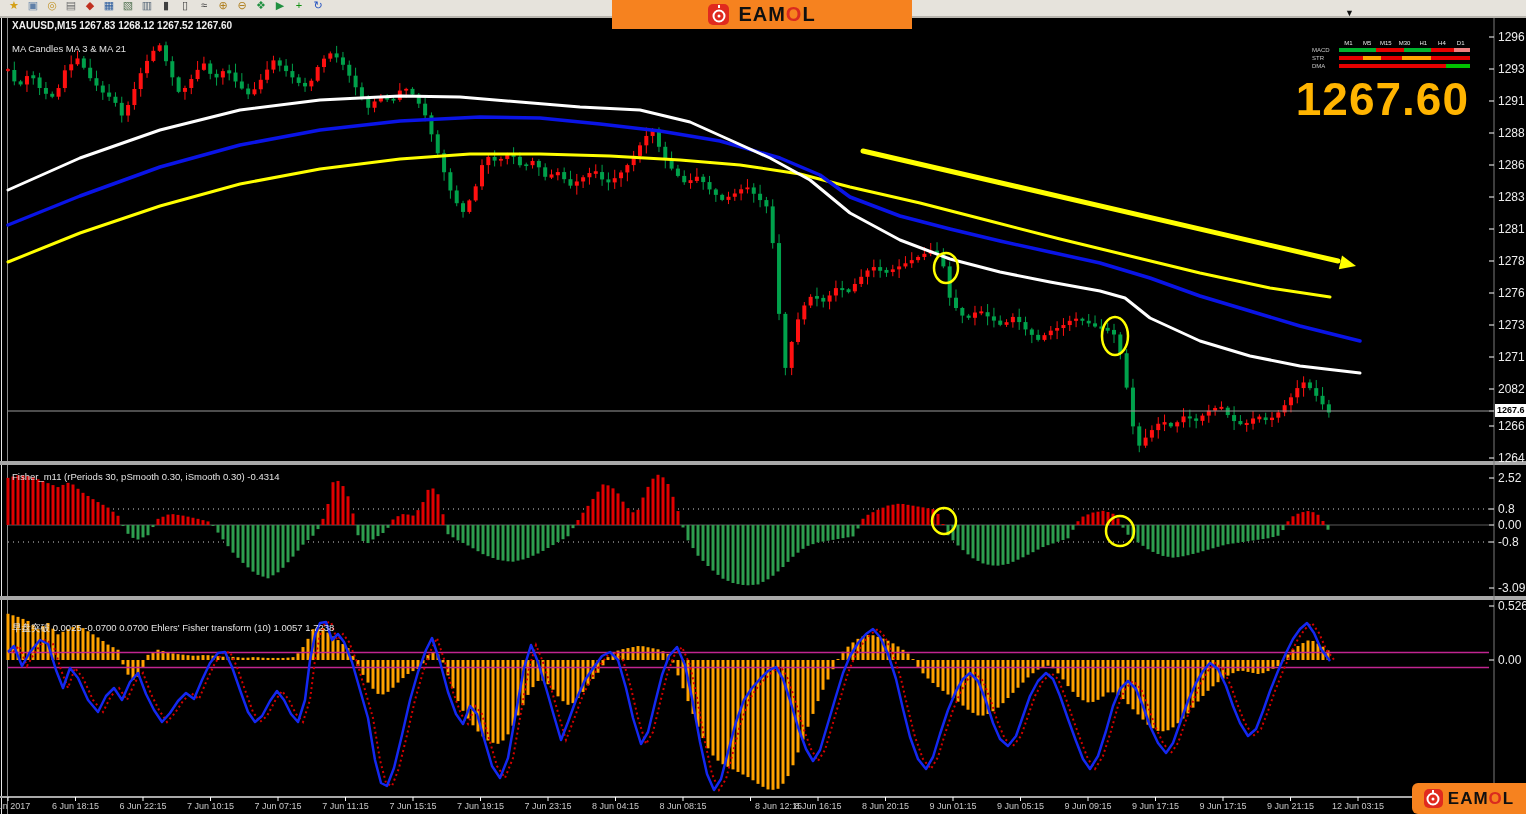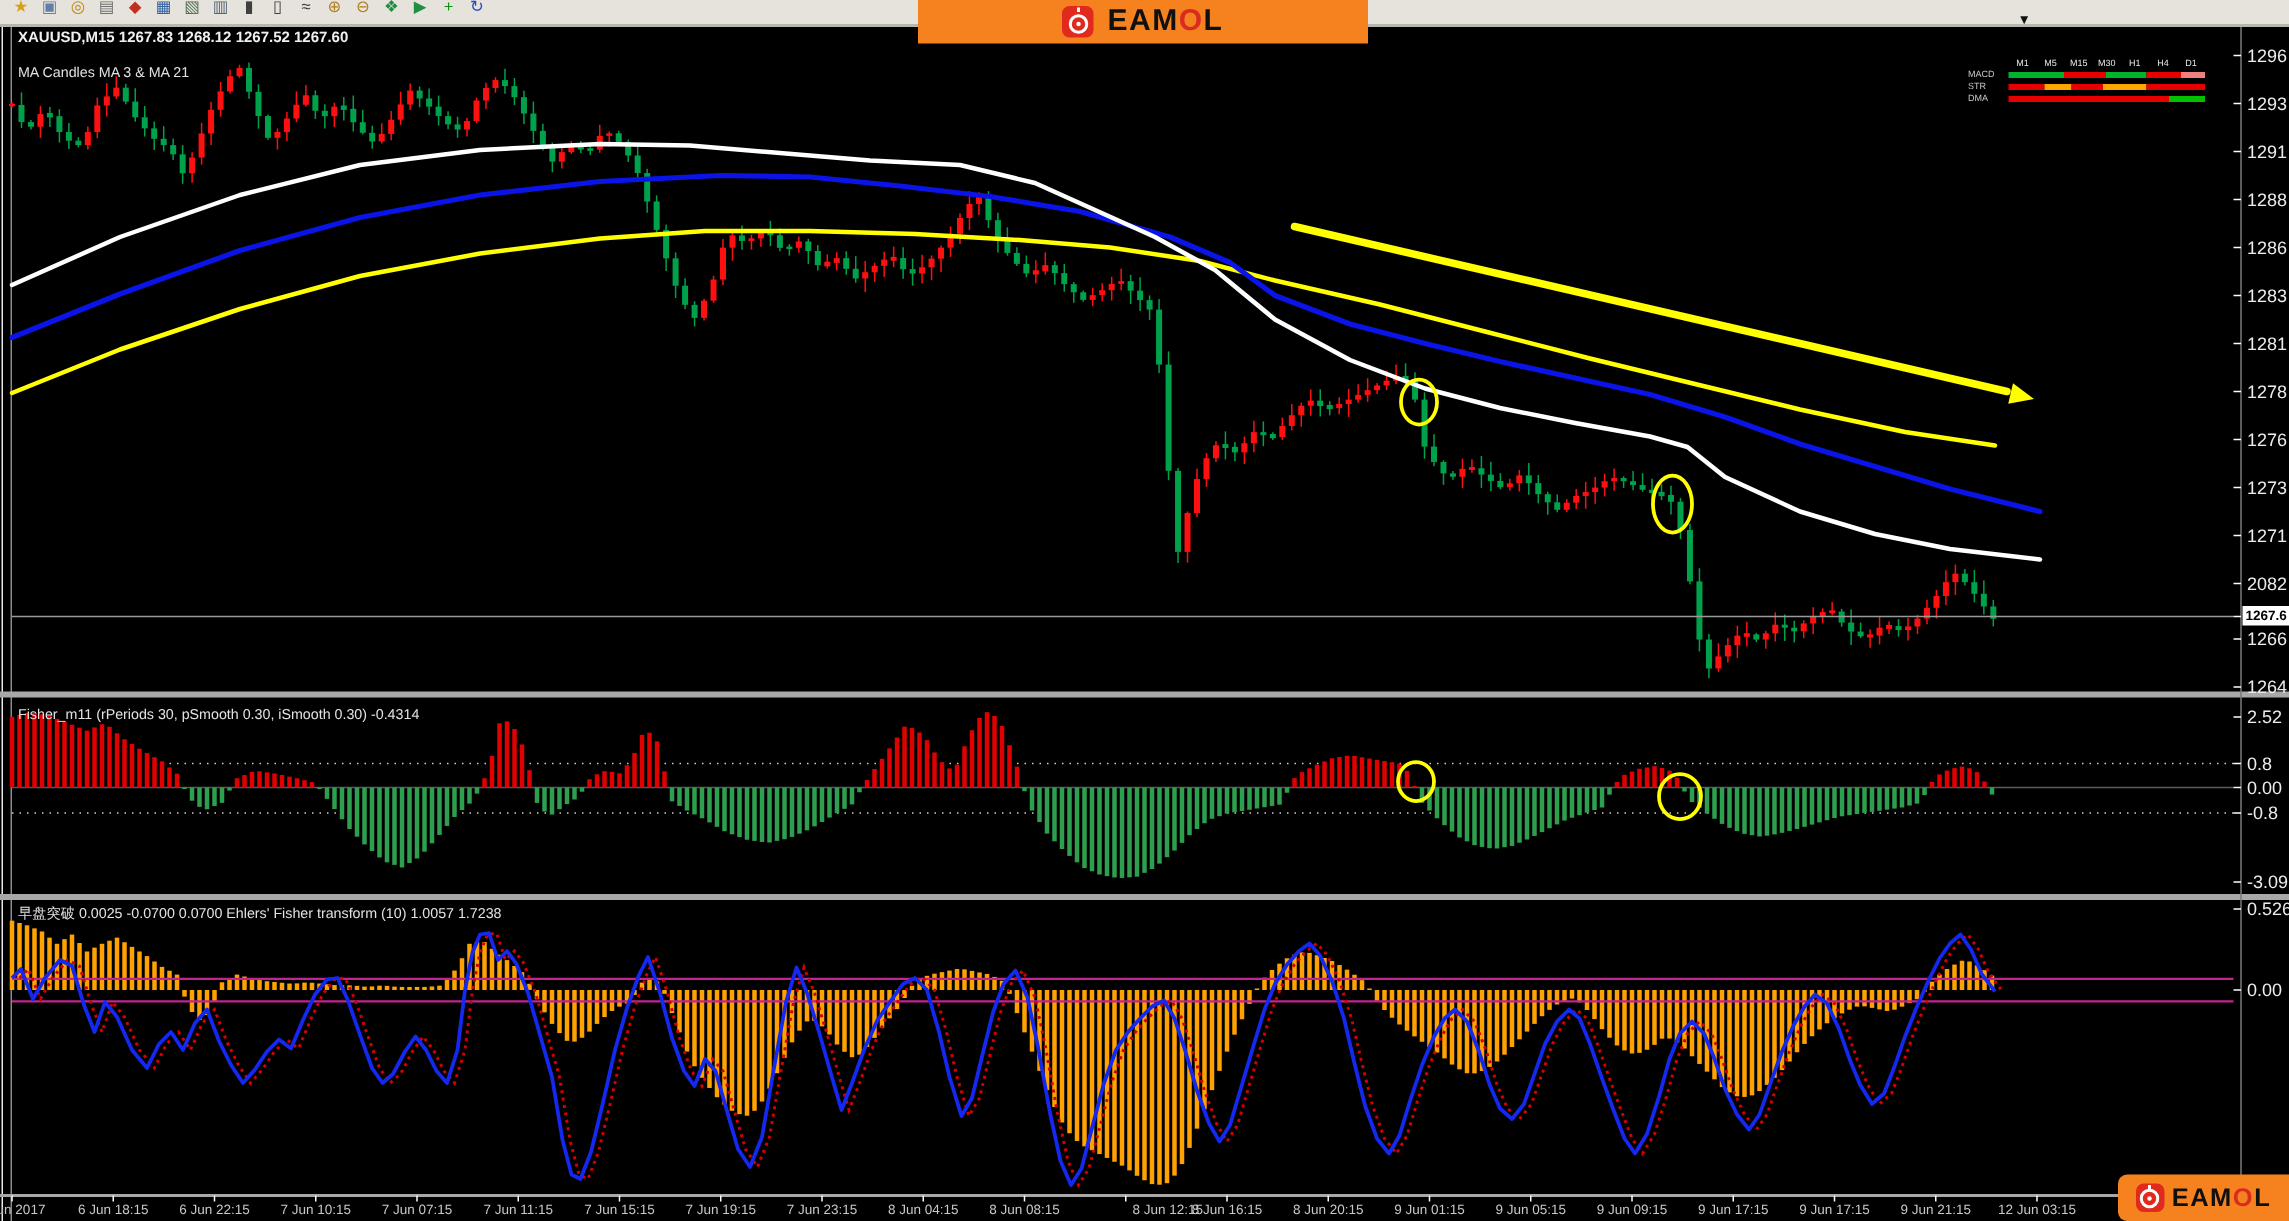--- a/index.html
+++ b/index.html
@@ -29,21 +29,21 @@
   .eamol-ic .ant{position:absolute;left:50%;top:1px;width:2px;height:3px;background:#fff;
                  transform:translateX(-50%);}
   .eamol-txt{font-weight:bold;color:#101010;letter-spacing:1px;}
   .banner-top .eamol-txt{font-size:20px;}
   .banner-bottom .eamol-txt{font-size:17px;}
   .eamol-txt .o{color:#D92B1F;}
   
   .sym-title{position:absolute;left:12px;top:20px;font-size:10px;font-weight:bold;color:#f0f0f0;z-index:6;}
   .ma-label{position:absolute;left:12px;top:43px;font-size:9.5px;color:#e2e2e2;z-index:6;}
   .fisher-header{position:absolute;left:12px;top:471px;font-size:9.5px;color:#e2e2e2;z-index:6;text-align:center;}
-  .bottom-header{position:absolute;left:12px;top:603px;font-size:9.5px;color:#e2e2e2;z-index:6;text-align:right;}
+  .bottom-header{position:absolute;left:12px;top:622px;font-size:9.5px;color:#e2e2e2;z-index:6;text-align:right;}
   
   .big-price{position:absolute;top:72px;right:57px;font-size:46px;font-weight:bold;color:#FFB400;
              letter-spacing:1px;z-index:6;}
   .info-rows{position:absolute;top:116px;right:57px;z-index:6;}
   .info-row{display:flex;justify-content:flex-end;align-items:baseline;height:15.5px;}
   .info-row .lbl{font-size:15px;font-weight:bold;color:#A8BCD4;}
   .info-row .val{width:46px;text-align:right;font-size:15px;font-weight:bold;}
   .matrix{position:absolute;left:1312px;top:40px;width:158px;z-index:6;}
   .matrix-h{display:flex;margin-left:27px;}
   .matrix-h span{flex:1;font-size:6px;color:#e8e8e8;text-align:center;}
@@ -1169,20 +1169,21 @@
         </div>
       </div>
       <div class="matrix-row">
         <span class="mlbl">DMA</span>
         <div class="matrix-bar">
           <div style="background: rgb(230, 0, 0); width: 82%;"></div>
           <div style="background: rgb(0, 192, 0); width: 18%;"></div>
         </div>
       </div>
     </div>
+  <div class="big-price">1267.60</div>
 
   <div id="paxis">
       <div class="p-label" style="top: 37px;">1296</div>
       <div class="p-label" style="top: 69px;">1293</div>
       <div class="p-label" style="top: 101px;">1291</div>
       <div class="p-label" style="top: 133px; text-align: right;">1288</div>
       <div class="p-label" style="top: 165px;">1286</div>
       <div class="p-label" style="top: 197px;">1283</div>
       <div class="p-label" style="top: 229px;">1281</div>
       <div class="p-label" style="top: 261px;">1278</div>

